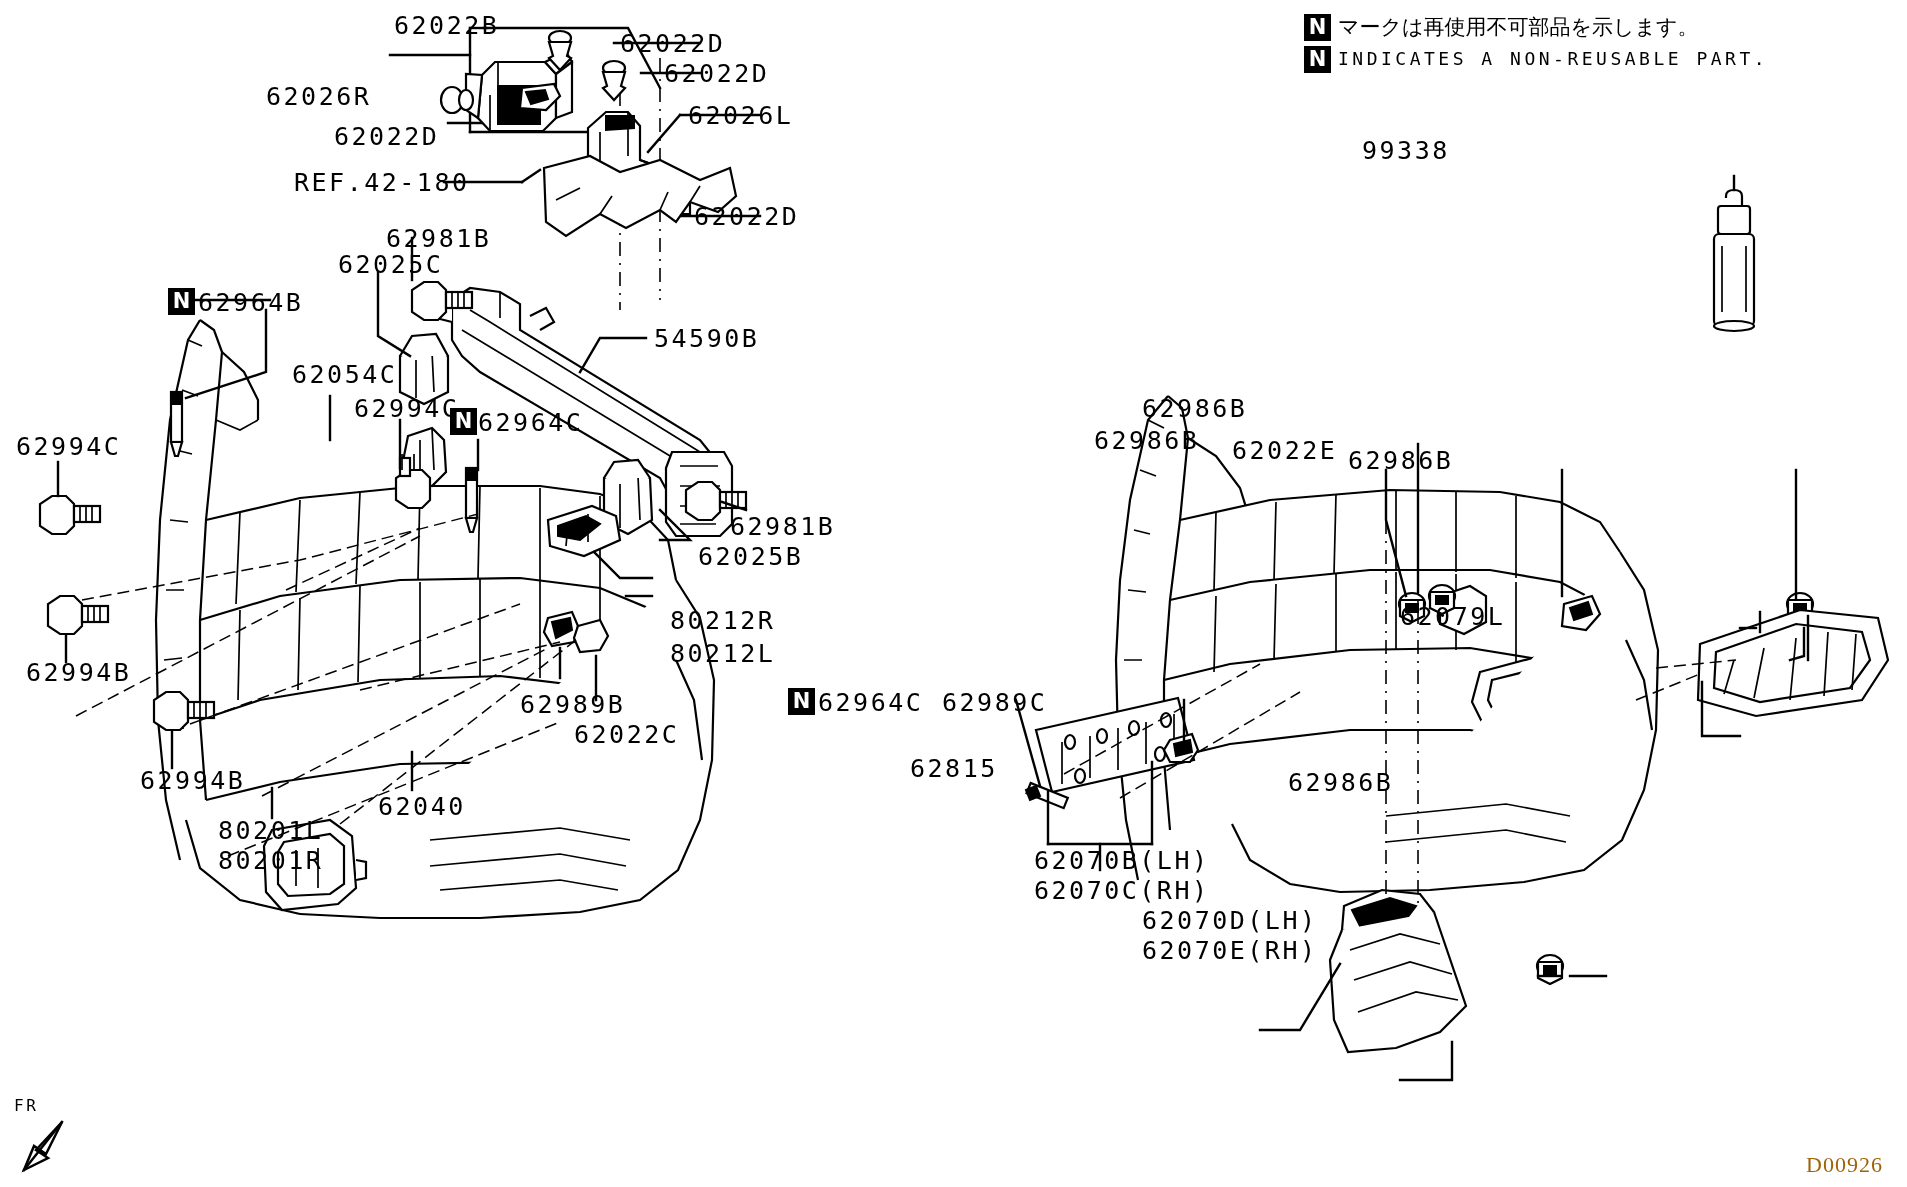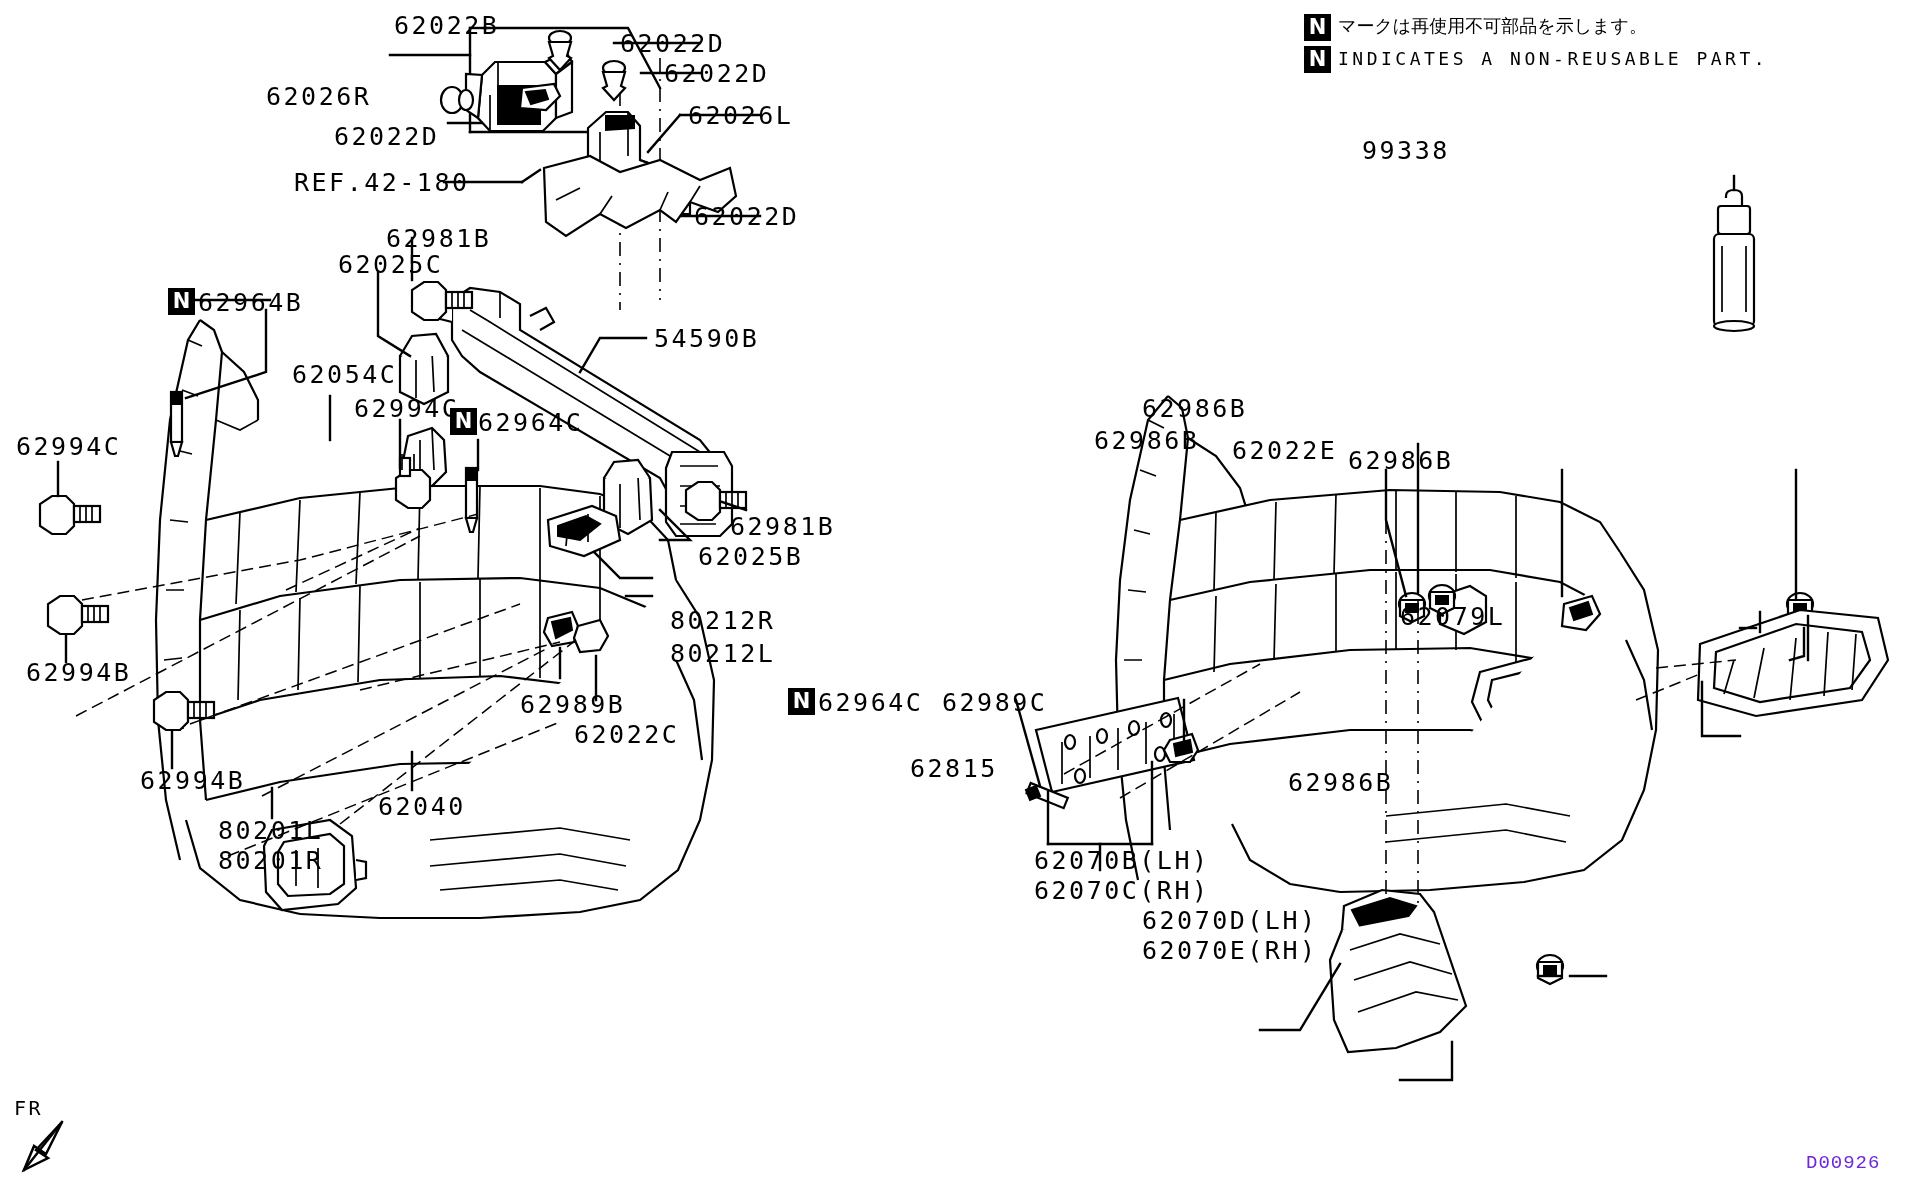--- a/index.html
+++ b/index.html
@@ -1,26 +1,26 @@
 <!DOCTYPE html>
 <html><head>
 <meta charset="utf-8">
 <style>
   html,body{margin:0;padding:0;background:#ffffff;}
   body{width:1907px;height:1187px;position:relative;overflow:hidden;
        font-family:"DejaVu Sans",sans-serif;color:#000;}
   .lbl{position:absolute;white-space:nowrap;font-family:"DejaVu Sans Mono","Liberation Mono",monospace;
        font-size:25px;letter-spacing:2.5px;color:#000;line-height:1;}
-  .lbl.jp{font-family:"DejaVu Sans",sans-serif;letter-spacing:0px;font-size:18px;text-align:right;}
+  .lbl.jp{font-family:"DejaVu Sans",sans-serif;letter-spacing:0px;font-size:21px;text-align:right;}
   .lbl.eng{font-size:18px;letter-spacing:3.5px;}
   .nbox{position:absolute;background:#000;color:#fff;font-family:"DejaVu Sans",sans-serif;
         font-weight:bold;font-size:21px;line-height:26px;width:27px;height:27px;
         text-align:center;}
-  .code{position:absolute;font-family:Liberation Mono, monospace;
-        font-size:19px;letter-spacing:1px;color:#6d28d9;}
+  .code{position:absolute;font-family:Liberation Serif, serif;
+        font-size:22px;letter-spacing:1px;color:#a16207;}
   svg.art{position:absolute;left:0;top:0;width:1907px;height:1187px;pointer-events:none;}
   .ln{stroke:#000;stroke-width:2.4;fill:none;stroke-linecap:square;}
   .ln-dash{stroke:#000;stroke-width:1.6;fill:none;stroke-dasharray:14 7 2 7;}
   .ln-dash2{stroke:#000;stroke-width:1.5;fill:none;stroke-dasharray:12 6;}
   .part{stroke:#000;stroke-width:2.2;fill:#ffffff;}
   .part-f{stroke:#000;stroke-width:2;fill:#000;}
   .part-t{stroke:#000;stroke-width:1.7;fill:none;}
   .arrow{fill:#fff;stroke:#000;stroke-width:2.5;}
 </style>
 </head>
@@ -440,14 +440,14 @@
 <div class="nbox" style="left:788px;top:688px;">N</div>
 <div class="lbl" style="left:818px;top:690px;">62964C</div>
 <div class="lbl" style="left:942px;top:690px;">62989C</div>
 <div class="lbl" style="left:910px;top:756px;">62815</div>
 <div class="lbl" style="left:1288px;top:770px;">62986B</div>
 <div class="lbl" style="left:1034px;top:848px;">62070B(LH)</div>
 <div class="lbl" style="left:1034px;top:878px;">62070C(RH)</div>
 <div class="lbl" style="left:1142px;top:908px;">62070D(LH)</div>
 <div class="lbl" style="left:1142px;top:938px;">62070E(RH)</div>
 
-<div class="lbl" style="left:14px;top:1098px;font-size:20px;">FR</div>
+<div class="lbl" style="left:14px;top:1098px;font-size:16px;">FR</div>
 <div class="code" style="left:1806px;top:1152px;">D00926</div>
 
 </body></html>

